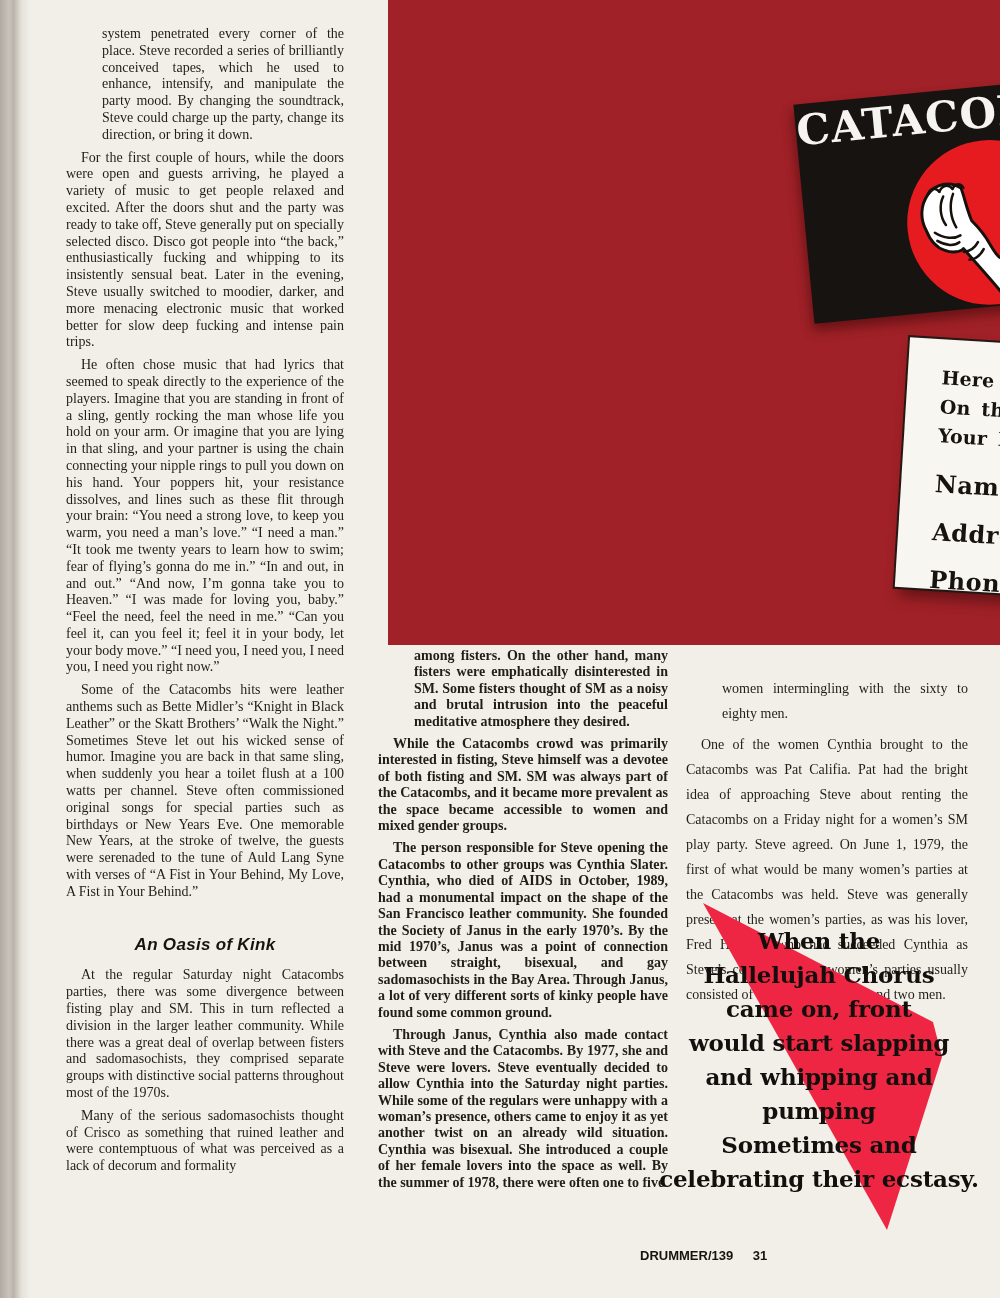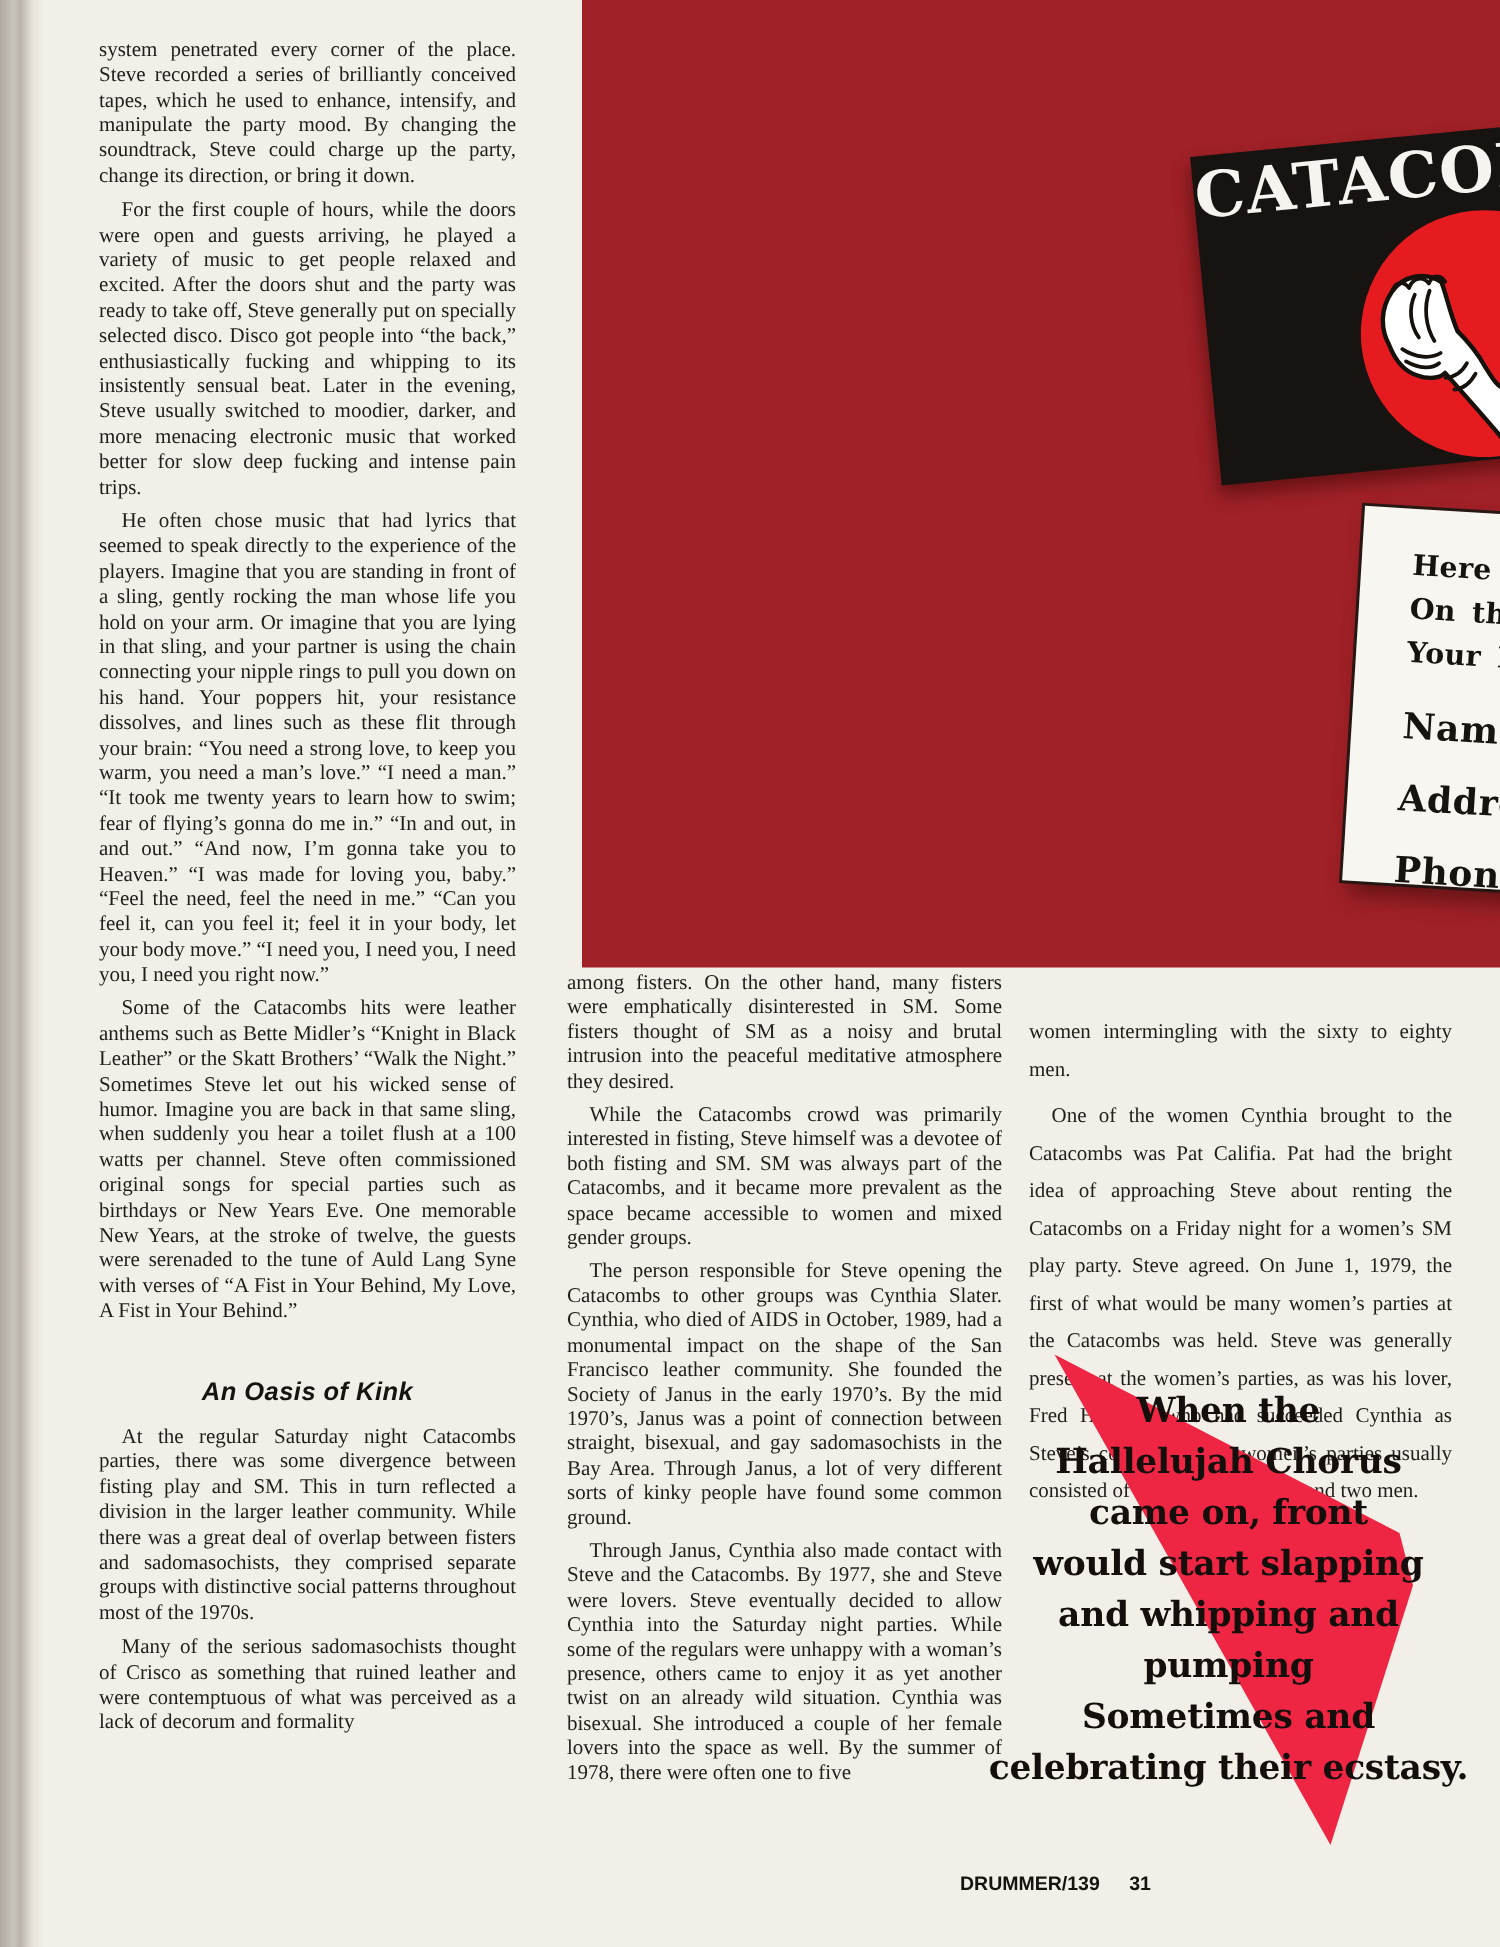--- a/index.html
+++ b/index.html
@@ -4,23 +4,23 @@
 <style>
   html,body{margin:0;padding:0;background:#d8d4cc;}
   .page{position:relative;width:1000px;height:1298px;background:var(--paper,#f2efe8);
         overflow:hidden;font-family:"Liberation Serif",serif;}
   .edge-shadow{position:absolute;left:0;top:0;bottom:0;width:30px;
         background:linear-gradient(90deg,#b0aaa2 0%,#c8c3bb 30%,#b9b3ab 45%,#e6e2da 72%,rgba(242,239,232,0) 100%);}
 
   
   .col{position:absolute;text-align:justify;color:var(--ink,#211d19);}
   .col p{margin:0 0 6px;text-indent:15px;}
-  .no-first-indent p:first-child{text-indent:0;}
+  .no-first-indent p:first-child{text-indent:0;margin-left:36px;}
   .col-left{left:66px;top:26px;width:278px;font-size:14px;line-height:16.8px;}
-  .col-mid{left:378px;top:648px;width:290px;font-size:14px;line-height:16.4px;}
+  .col-mid{left:378px;top:648px;width:290px;font-size:14px;line-height:16.4px;font-weight:bold;}
   .col-right{left:686px;top:676px;width:282px;font-size:14px;line-height:25px;}
   .kink-heading{text-align:center;font-family:Liberation Sans, sans-serif;font-style:italic;
         font-weight:700;font-size:17px;margin:36px 0 14px;letter-spacing:.3px;color:#17130f;}
 
   
   .maroon-block{position:absolute;left:388px;top:0;width:612px;height:645px;
         background:var(--maroon,#a02127);}
   .black-card{position:absolute;left:415px;top:85px;width:400px;height:220px;
         background:var(--poster-black,#161311);transform:rotate(-5.5deg);
         box-shadow:-2px 7px 12px rgba(35,0,0,.45);overflow:hidden;}

